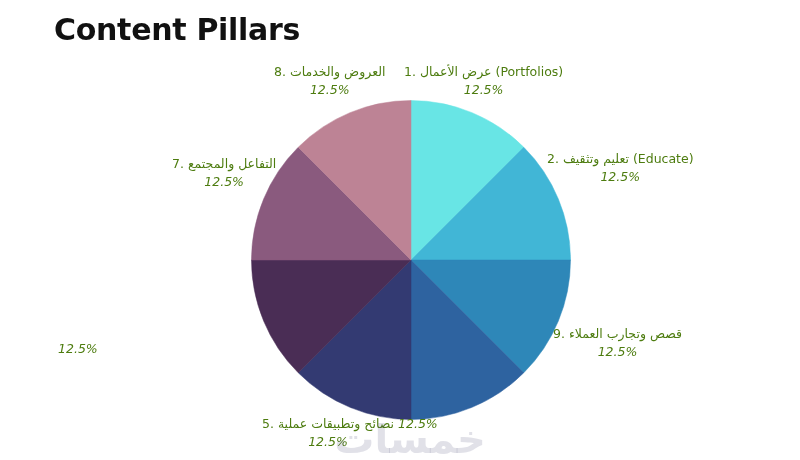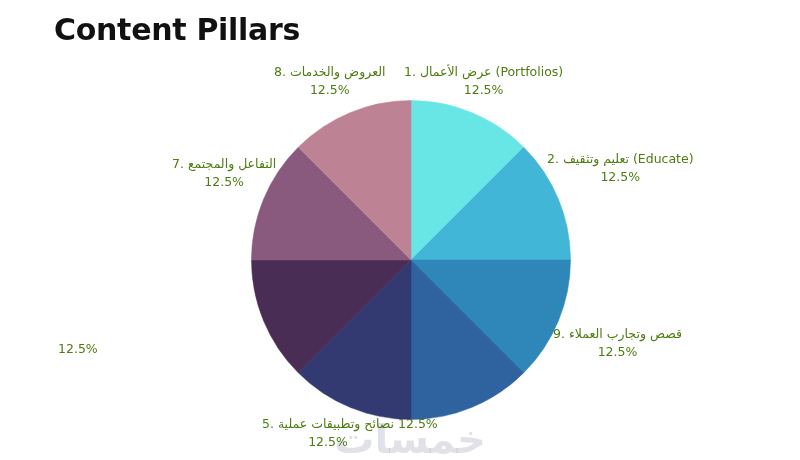--- a/index.html
+++ b/index.html
@@ -47,20 +47,21 @@
     color: #4d7c0f;
     line-height: 1.45;
     text-align: center;
     white-space: nowrap;
   }
   .slice-label .lbl-name {
     display: block;
   }
   .slice-label .lbl-pct {
     display: block;
+    font-style: italic;
   }
   .lbl-1 { left: 404px; top: 63px; }
   .lbl-2 { left: 547px; top: 150px; }
   .lbl-3 { left: 553px; top: 325px; }
   .lbl-4 { left: 398px; top: 415px; }
   .lbl-5 { left: 262px; top: 415px; }
   .lbl-6 { left: 58px;  top: 340px; }
   .lbl-7 { left: 172px; top: 155px; }
   .lbl-8 { left: 274px; top: 63px; }
   #watermark {

